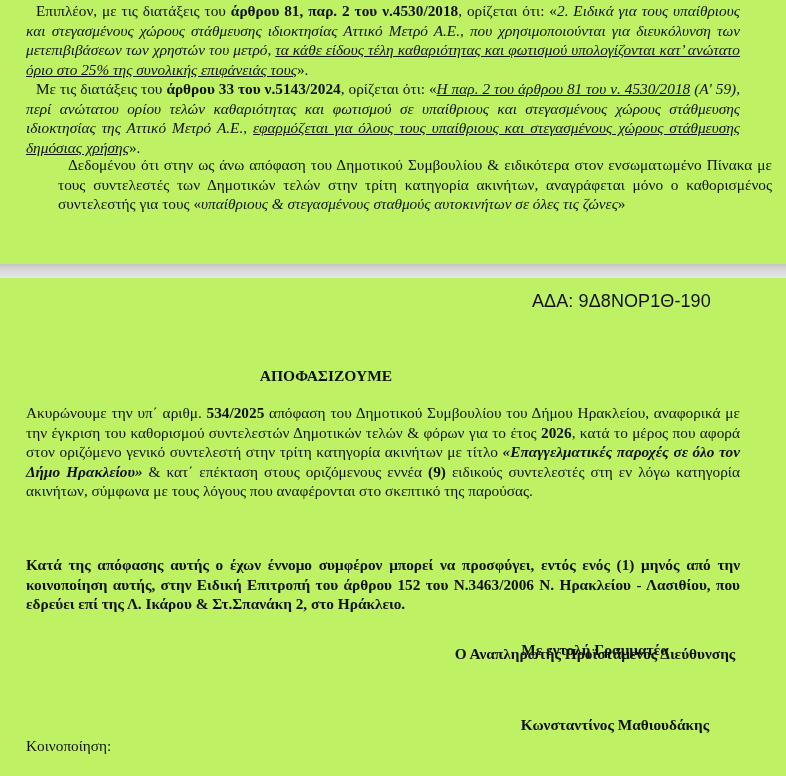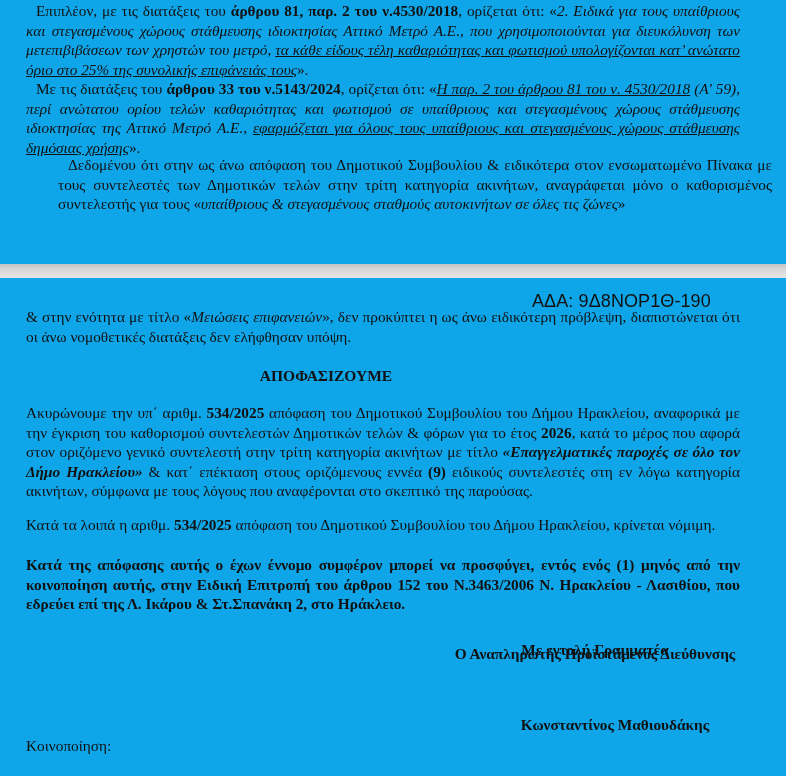--- a/index.html
+++ b/index.html
@@ -12,21 +12,21 @@
     height: 776px;
     overflow: hidden;
     position: relative;
     font-family: "Liberation Serif", "DejaVu Serif", serif;
     color: #111;
   }
   .page {
     position: absolute;
     left: 0;
     width: 786px;
-    background: #0ea5e9;
+    background: #bef264;
     overflow: hidden;
   }
   #page1 { top: 0; height: 264px; }
   #page2 { top: 278px; height: 498px; }
   .page-gap {
     position: absolute;
     left: 0;
     top: 264px;
     width: 786px;
     height: 14px;
@@ -89,27 +89,25 @@
   <p class="para indent" style="top:155px;margin-left:32px;"><span>Δεδομένου ότι στην ως άνω απόφαση του Δημοτικού Συμβουλίου &amp; ειδικότερα στον ενσωματωμένο Πίνακα με τους συντελεστές των Δημοτικών τελών στην τρίτη κατηγορία ακινήτων, αναγράφεται μόνο ο καθορισμένος συντελεστής για τους «</span><i>υπαίθριους &amp; στεγασμένους σταθμούς αυτοκινήτων σε όλες τις  ζώνες</i><span>»</span></p>
 
 </div>
 
 <div class="page-gap"></div>
 
 <div class="page" id="page2">
 
   <div class="ada">ΑΔΑ: 9Δ8ΝΟΡ1Θ-190</div>
 
-  <p class="para" style="top:29px;"><span>&amp; στην ενότητα με τίτλο «</span><i>Μειώσεις επιφανειών</i><span>», δεν προκύπτει η ως άνω ειδικότερη πρόβλεψη, διαπιστώνεται ότι οι άνω νομοθετικές διατάξεις δεν ελήφθησαν υπόψη.</span></p>
 
   <div class="heading">ΑΠΟΦΑΣΙΖΟΥΜΕ</div>
 
   <p class="para" style="top:125px;"><span>Ακυρώνουμε την υπ΄ αριθμ. </span><b>534/2025</b><span> απόφαση του Δημοτικού Συμβουλίου του Δήμου Ηρακλείου, αναφορικά με την έγκριση του καθορισμού συντελεστών Δημοτικών τελών &amp; φόρων για το έτος </span><b>2026</b><span>, κατά το μέρος που αφορά στον οριζόμενο γενικό συντελεστή στην τρίτη κατηγορία ακινήτων με τίτλο </span><b><i>«Επαγγελματικές παροχές σε όλο τον Δήμο Ηρακλείου»</i></b><span> &amp; κατ΄ επέκταση στους οριζόμενους εννέα </span><b>(9)</b><span> ειδικούς συντελεστές στη εν λόγω κατηγορία ακινήτων, σύμφωνα με τους λόγους που αναφέρονται στο σκεπτικό της παρούσας.</span></p>
 
-  <p class="para" style="top:237px;"><span>Κατά τα λοιπά η αριθμ. </span><b>534/2025</b><span> απόφαση του Δημοτικού Συμβουλίου του Δήμου Ηρακλείου, κρίνεται νόμιμη.</span></p>
 
   <p class="para" style="top:277px;font-weight:bold;">Κατά της απόφασης αυτής ο έχων έννομο συμφέρον μπορεί να προσφύγει, εντός ενός (1) μηνός από την κοινοποίηση αυτής, στην Ειδική Επιτροπή του άρθρου 152 του Ν.3463/2006 Ν. Ηρακλείου - Λασιθίου, που εδρεύει επί της Λ. Ικάρου &amp; Στ.Σπανάκη 2, στο Ηράκλειο.</p>
 
   <div class="sign" style="left:470px; width:250px; top:362px;">Με εντολή Γραμματέα</div>
   <div class="sign" style="left:400px; width:390px; top:366px;">Ο Αναπληρωτής Προϊστάμενος Διεύθυνσης</div>
 
   <div class="sign" style="left:420px; width:390px; top:437px;">Κωνσταντίνος Μαθιουδάκης</div>
 
   <div class="plain" style="top:458px;">Κοινοποίηση:</div>
 

